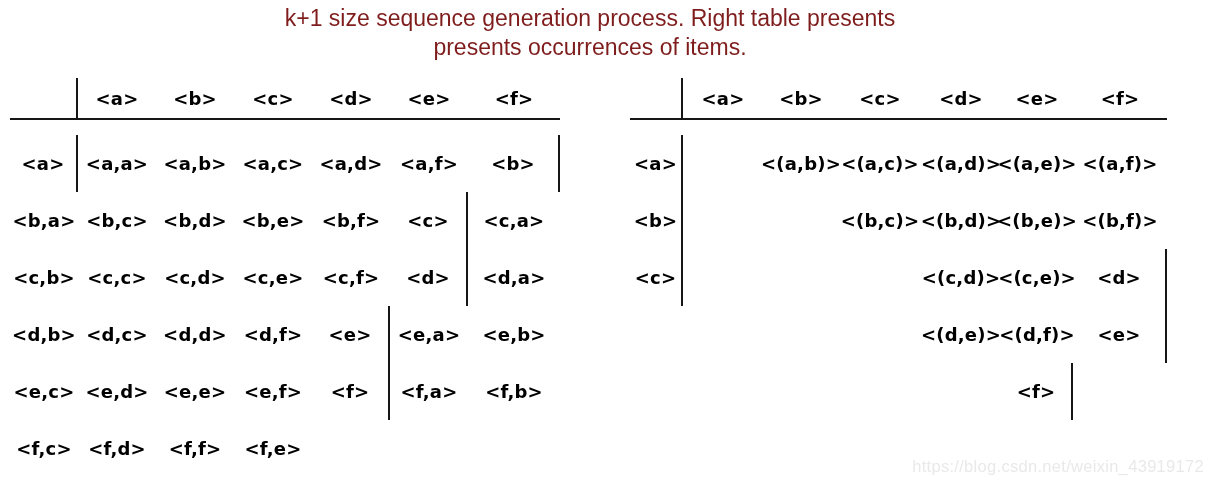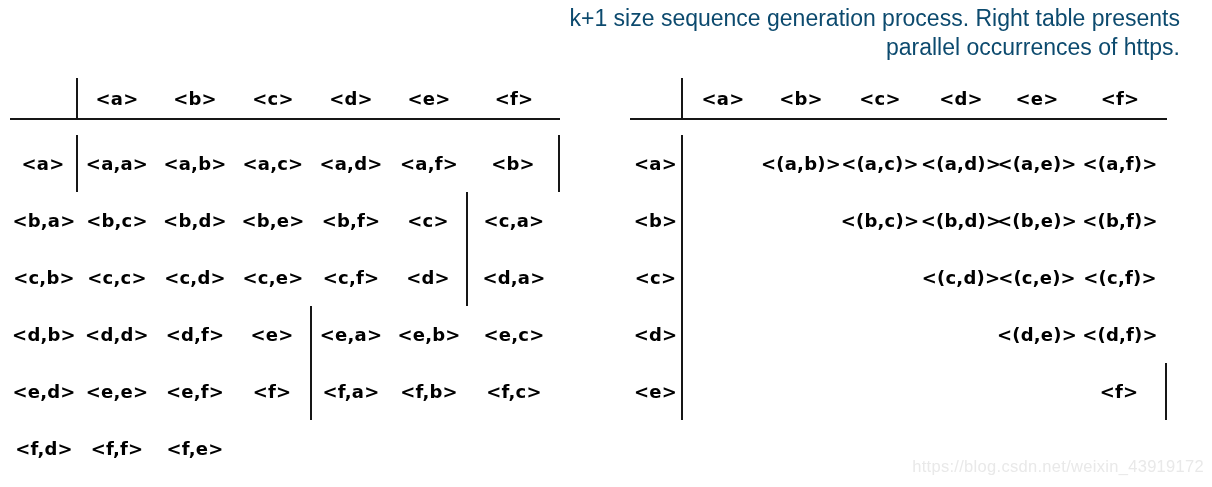--- a/index.html
+++ b/index.html
@@ -6,24 +6,24 @@
   .page{
     position:relative;
     width:1212px;height:487px;
     background:#ffffff;
     font-family:"DejaVu Sans",sans-serif;
     color:#000;
     overflow:hidden;
   }
   .title{
     position:absolute;top:4px;left:0;width:1180px;
-    text-align:right;
+    text-align:center;
     font-family:"Liberation Sans",sans-serif;
     font-size:23px;line-height:1.28;
-    color:#0c4a6e;
+    color:#7f1d1d;
   }
   .seq-table{
     position:absolute;top:78px;
     display:grid;
   }
   .seq-table.left{
     left:10px;
     grid-template-columns:68px 78px 78px 78px 78px 78px 92px;
     grid-auto-rows:57px;
   }
@@ -48,21 +48,21 @@
     letter-spacing:0.3px;
   }
 </style>
 </head>
 <body>
 
 <div class="page">
 
   <div class="title">
     <div>k+1 size sequence generation process. Right table presents</div>
-    <div>parallel occurrences of https.</div>
+    <div>presents occurrences of items.</div>
   </div>
 
   <div class="seq-table left" id="left-table">
       <div class="cell hdr hdr-row vline"></div>
       <div class="cell hdr hdr-row">&lt;a&gt;</div>
       <div class="cell hdr hdr-row">&lt;b&gt;</div>
       <div class="cell hdr hdr-row">&lt;c&gt;</div>
       <div class="cell hdr hdr-row">&lt;d&gt;</div>
       <div class="cell hdr hdr-row">&lt;e&gt;</div>
       <div class="cell hdr hdr-row">&lt;f&gt;</div>
@@ -81,20 +81,21 @@
       <div class="cell vline">&lt;c&gt;</div>
       <div class="cell ">&lt;c,a&gt;</div>
       <div class="cell ">&lt;c,b&gt;</div>
       <div class="cell ">&lt;c,c&gt;</div>
       <div class="cell ">&lt;c,d&gt;</div>
       <div class="cell ">&lt;c,e&gt;</div>
       <div class="cell ">&lt;c,f&gt;</div>
       <div class="cell vline">&lt;d&gt;</div>
       <div class="cell ">&lt;d,a&gt;</div>
       <div class="cell ">&lt;d,b&gt;</div>
+      <div class="cell ">&lt;d,c&gt;</div>
       <div class="cell ">&lt;d,d&gt;</div>
       <div class="cell ">&lt;d,f&gt;</div>
       <div class="cell vline">&lt;e&gt;</div>
       <div class="cell ">&lt;e,a&gt;</div>
       <div class="cell ">&lt;e,b&gt;</div>
       <div class="cell ">&lt;e,c&gt;</div>
       <div class="cell ">&lt;e,d&gt;</div>
       <div class="cell ">&lt;e,e&gt;</div>
       <div class="cell ">&lt;e,f&gt;</div>
       <div class="cell vline">&lt;f&gt;</div>
@@ -127,21 +128,20 @@
       <div class="cell ">&lt;(b,c)&gt;</div>
       <div class="cell ">&lt;(b,d)&gt;</div>
       <div class="cell ">&lt;(b,e)&gt;</div>
       <div class="cell ">&lt;(b,f)&gt;</div>
       <div class="cell vline">&lt;c&gt;</div>
       <div class="cell "></div>
       <div class="cell "></div>
       <div class="cell "></div>
       <div class="cell ">&lt;(c,d)&gt;</div>
       <div class="cell ">&lt;(c,e)&gt;</div>
-      <div class="cell ">&lt;(c,f)&gt;</div>
       <div class="cell vline">&lt;d&gt;</div>
       <div class="cell "></div>
       <div class="cell "></div>
       <div class="cell "></div>
       <div class="cell "></div>
       <div class="cell ">&lt;(d,e)&gt;</div>
       <div class="cell ">&lt;(d,f)&gt;</div>
       <div class="cell vline">&lt;e&gt;</div>
       <div class="cell "></div>
       <div class="cell "></div>

